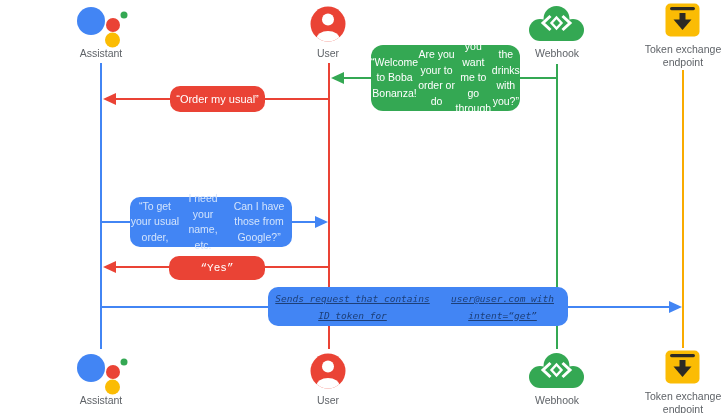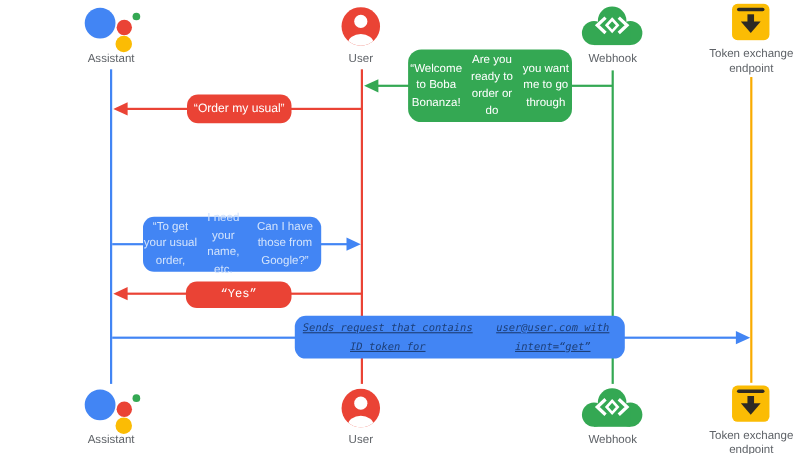--- a/index.html
+++ b/index.html
@@ -56,22 +56,23 @@
   <div class="ah right" style="left:315px;top:215.5px;color:var(--blue);"></div>
 
   <div class="hline" style="left:106px;top:266px;width:223px;background:var(--red);"></div>
   <div class="ah left" style="left:103px;top:260.5px;color:var(--red);"></div>
 
   <div class="hline" style="left:102px;top:306px;width:570px;background:var(--blue);"></div>
   <div class="ah right" style="left:669px;top:300.5px;color:var(--blue);"></div>
 
   <div class="box greenmsg" style="left:371px;top:45px;width:149px;height:66px;">
     <div>“Welcome to Boba Bonanza!</div>
-    <div>Are you ready to order or do</div>
+    <div>Are you your to order or do</div>
     <div>you want me to go through</div>
+    <div>the drinks with you?”</div>
   </div>
 
   <div class="box redmsg" style="left:170px;top:86px;width:95px;height:26px;">
     <span>“Order my usual”</span>
   </div>
 
 
   <div class="box bluemsg" style="left:130px;top:197px;width:162px;height:50px;">
     <div>“To get your usual order,</div>
     <div>I need your name, etc.</div>

